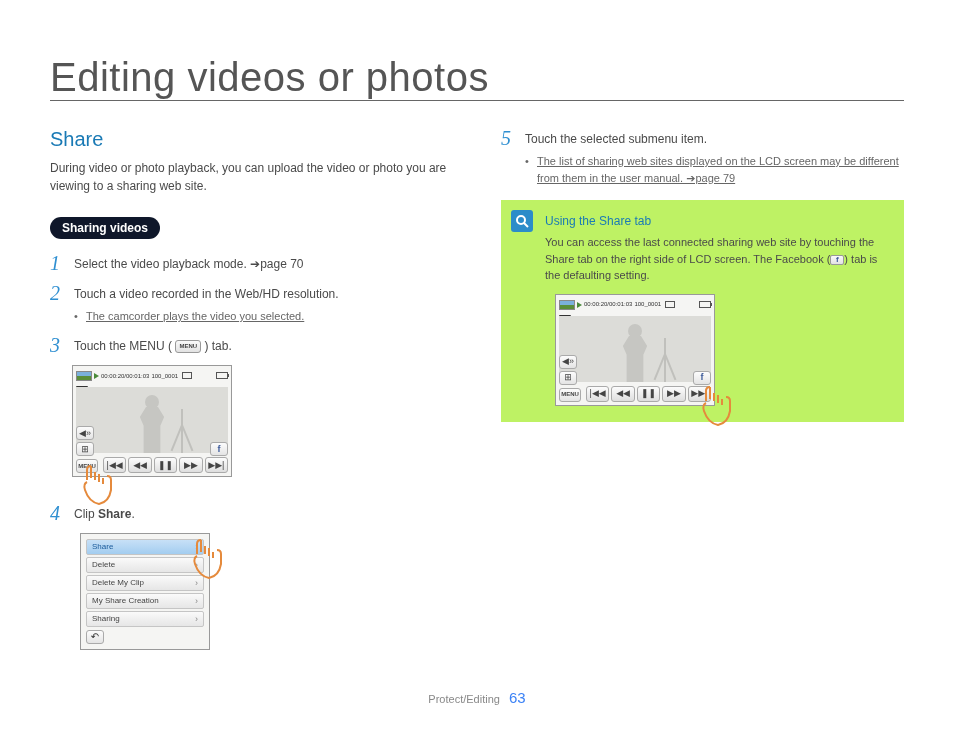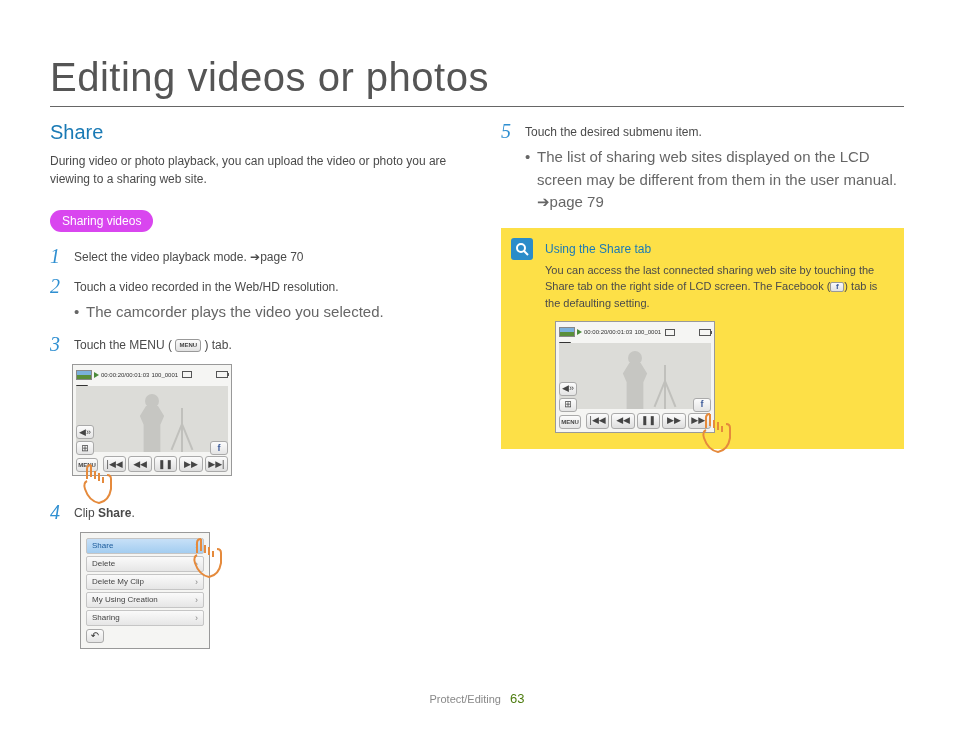--- a/index.html
+++ b/index.html
@@ -10,71 +10,72 @@
     font-family: Arial, Helvetica, sans-serif;
     color: #4a4a4a;
     position: relative;
     padding: 55px 50px 30px 50px;
   }
   .page-title {
     font-size: 40px;
     font-weight: 300;
     color: #555;
     border-bottom: 1px solid #666;
-    padding-bottom: 6px;
-    margin-bottom: 14px;
+    margin-bottom: 27px;
     letter-spacing: 0.5px;
     font-family: "Helvetica Neue", Arial, sans-serif;
   }
   .columns { display: flex; gap: 48px; justify-content: space-between; }
   .col { flex: 1; }
   .section-title {
     color: #1a7ab5;
     font-size: 20px;
     font-weight: 400;
     margin-bottom: 8px;
   }
   .intro {
     font-size: 12px;
     line-height: 1.5;
     margin-bottom: 22px;
   }
   .badge {
     display: inline-block;
-    background: #d946ef;
+    background: #0f172a;
     color: #fff;
     font-size: 12px;
     padding: 4px 12px;
     border-radius: 11px;
     margin-bottom: 14px;
+    font-weight: bold;
   }
   .step {
     display: flex;
     align-items: flex-start;
     gap: 10px;
     margin-bottom: 10px;
     font-size: 12px;
     line-height: 1.5;
   }
   .step-num {
     color: #2f8fd1;
     font-size: 20px;
     font-style: italic;
     font-family: Georgia, serif;
     line-height: 1;
     width: 14px;
   }
   .step-body { flex: 1; padding-top: 2px; }
   .sub-bullet {
-    font-size: 15px;
+    font-size: 11px;
     color: #666;
     margin-top: 5px;
     padding-left: 12px;
     position: relative;
     line-height: 1.5;
+    text-decoration: underline;
   }
   .sub-bullet::before {
     content: "•";
     position: absolute;
     left: 0;
   }
   .menu-btn-inline {
     display: inline-flex;
     align-items: center;
     justify-content: center;
@@ -256,21 +257,21 @@
     border: 1px solid #aaa;
     background: linear-gradient(#fcfcfc,#e4e4e4);
     border-radius: 3px;
     display: flex; align-items: center; justify-content: center;
     margin-top: 3px;
     font-size: 10px; color: #333;
   }
 
   
   .info-box {
-    background: #fde047;
+    background: #bef264;
     padding: 12px 14px 12px 44px;
     margin: 14px 0;
     position: relative;
     font-size: 11px;
     line-height: 1.5;
   }
   .info-icon {
     position: absolute;
     left: 10px; top: 10px;
     width: 22px; height: 22px;
@@ -294,21 +295,21 @@
   }
 
   .footer {
     position: absolute;
     bottom: 24px;
     left: 0; right: 0;
     text-align: center;
     font-size: 11px;
     color: #888;
   }
-  .footer .pg { color: #4d7c0f; font-size: 13px; margin-left: 6px; }
+  .footer .pg { color: #3b82f6; font-size: 15px; margin-left: 6px; }
 
   .hand-svg { fill: none; stroke: #e58a3c; stroke-width: 2; }
 </style>
 </head>
 <body>
 
 <div class="page-title">Editing videos or photos</div>
 
 <div class="columns">
   <div class="col">
@@ -387,41 +388,41 @@
         </div>
       <div class="menu-item">
           <span>Delete</span>
           <span class="chev">›</span>
         </div>
       <div class="menu-item">
           <span>Delete My Clip</span>
           <span class="chev">›</span>
         </div>
       <div class="menu-item">
-          <span>My Using Creation</span>
+          <span>My Share Creation</span>
           <span class="chev">›</span>
         </div>
       <div class="menu-item">
           <span>Sharing</span>
           <span class="chev">›</span>
         </div>
       <div class="back-btn">↶</div>
       <div class="hand" style="right:-18px; top:2px;">
         <svg viewBox="0 0 40 44">
             <path class="hand-svg" d="M14 4 l0 12 m4 -6 l0 8 m4 -6 l0 8 m4 -4 l0 6 M10 20 q-4 2 -2 8 q4 12 14 14 q10 -2 12 -14 l0 -10 q0 -4 -4 -4 M14 4 q-4 0 -4 4 l0 10"></path>
           </svg>
       </div>
     </div>
   </div>
 
   <div class="col">
     <div class="step">
       <div class="step-num">5</div>
       <div class="step-body">
-        <span>Touch the desired submenu item.</span>
+        <span>Touch the selected submenu item.</span>
         <div class="sub-bullet">The list of sharing web sites displayed on the LCD screen may be different from them in the user manual. ➔page 79</div>
       </div>
     </div>
 
     <div class="info-box">
       <div class="info-icon">
         <svg width="14" height="14" viewBox="0 0 14 14">
             <circle cx="6" cy="6" r="4" fill="none" stroke="#fff" stroke-width="2"></circle>
             <line x1="9" y1="9" x2="13" y2="13" stroke="#fff" stroke-width="2"></line>
           </svg>

